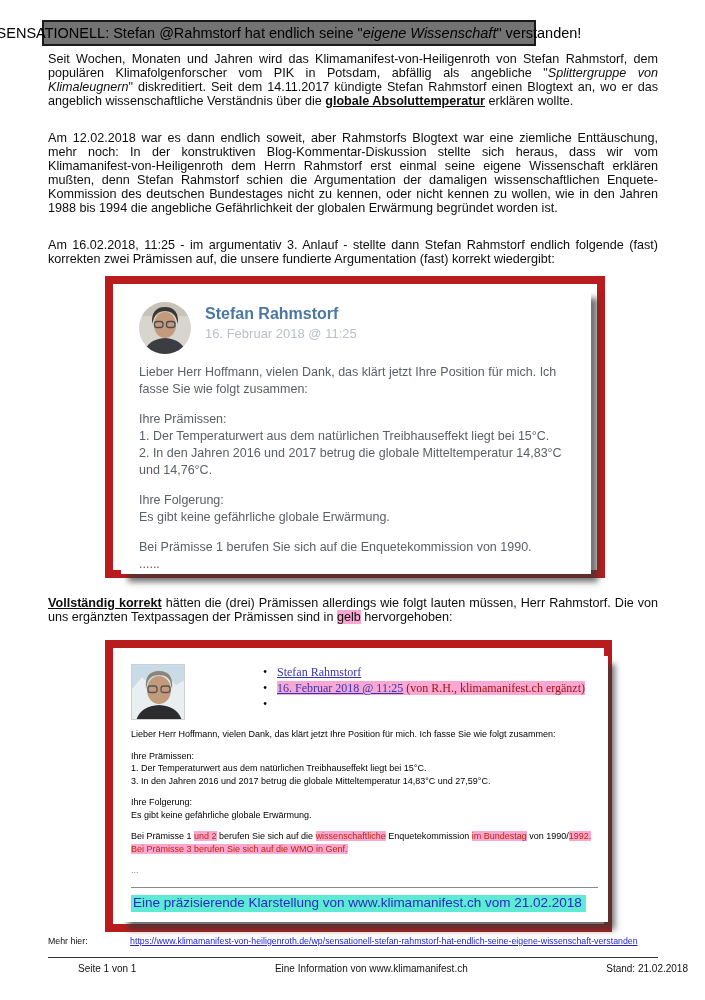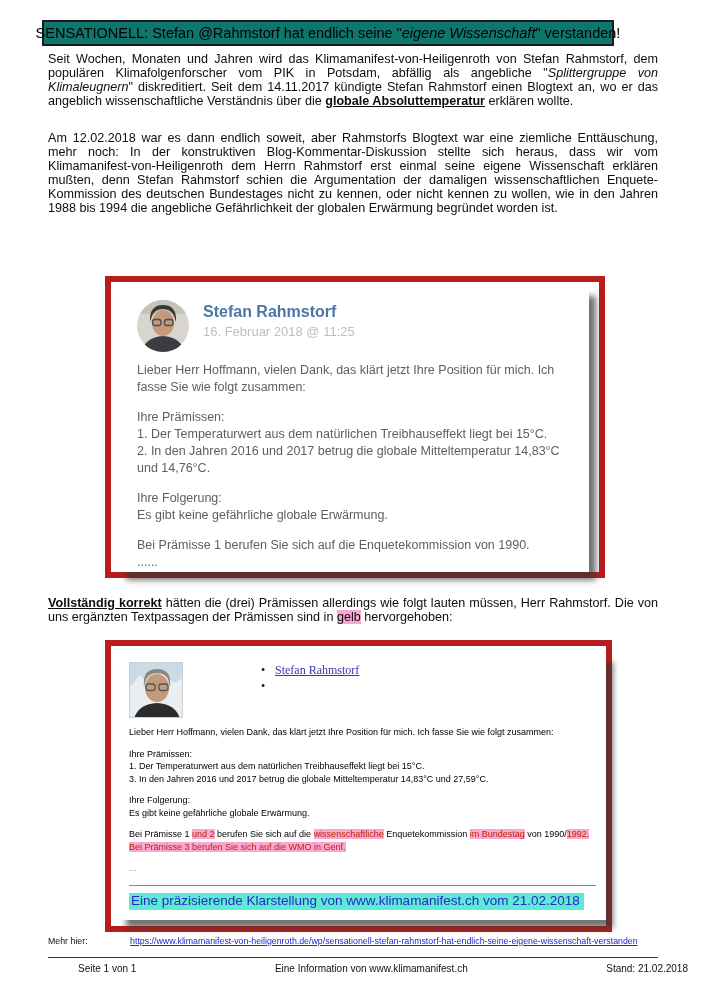--- a/index.html
+++ b/index.html
@@ -2,40 +2,40 @@
 <html lang="de"><head>
 <meta charset="utf-8">
 <style>
   * { margin:0; padding:0; box-sizing:border-box; }
   html,body { background:#ffffff; }
   body { font-family:"Liberation Sans", sans-serif; color:#111; }
   .page { position:relative; width:705px; height:1000px; background:#ffffff; overflow:hidden; }
 
   
   .banner {
-    position:absolute; left:42px; top:20px; width:572px; height:26px;
-    background:#0f766e; border:2px solid #1a1a1a;
+    position:absolute; left:42px; top:20px; width:494px; height:26px;
+    background:#737373; border:2px solid #1a1a1a;
     display:flex; align-items:center; justify-content:center;
     font-size:14.5px; color:#000; white-space:nowrap;
   }
   .banner i { font-style:italic; }
 
   
   .para {
     position:absolute; left:48px; width:610px;
     font-size:12.6px; line-height:14px; text-align:justify; color:#0d0d0d;
   }
   .bold-underline { font-weight:bold; text-decoration:underline; }
   .hl { background:#f9a8d4; }
   .it { font-style:italic; }
 
   
   .shotframe {
     position:absolute; left:105px; background:#ffffff;
-    border:6px solid #b91c1c;
+    border:8px solid #b91c1c;
   }
   .shotcard {
     position:absolute; background:#ffffff;
     box-shadow:7px 8px 6px rgba(55,55,55,0.7);
   }
 
   
   .c1-card { left:8px; top:6px; width:470px; height:284px; padding:12px 18px; }
   .c1-head { display:flex; align-items:flex-start; margin-bottom:10px; }
   .c1-avatar { width:52px; height:52px; border-radius:50%; overflow:hidden; flex:0 0 52px; }
@@ -73,20 +73,21 @@
 <div class="page">
 
   <div class="banner">
     <span><span>SENSATIONELL: Stefan @Rahmstorf hat endlich seine "</span><i>eigene Wissenschaft</i><span>" verstanden!</span></span>
   </div>
 
   <div class="para" style="top:52px;"><span>Seit Wochen, Monaten und Jahren wird das Klimamanifest-von-Heiligenroth von Stefan Rahmstorf, dem populären Klimafolgenforscher vom PIK in Potsdam, abfällig als angebliche "</span><span class="it">Splittergruppe von Klimaleugnern</span><span>" diskreditiert. Seit dem 14.11.2017 kündigte Stefan Rahmstorf einen Blogtext an, wo er das angeblich wissenschaftliche Verständnis über die </span><span class="bold-underline">globale Absoluttemperatur</span><span> erklären wollte.</span></div>
 
   <div class="para" style="top:131px;">Am 12.02.2018 war es dann endlich soweit, aber Rahmstorfs Blogtext war eine ziemliche Enttäuschung, mehr noch: In der konstruktiven Blog-Kommentar-Diskussion stellte sich heraus, dass wir vom Klimamanifest-von-Heiligenroth dem Herrn Rahmstorf erst einmal seine eigene Wissenschaft erklären mußten, denn Stefan Rahmstorf schien die Argumentation der damaligen wissenschaftlichen Enquete-Kommission des deutschen Bundestages nicht zu kennen, oder nicht kennen zu wollen, wie in den Jahren 1988 bis 1994 die angebliche Gefährlichkeit der globalen Erwärmung begründet worden ist.</div>
 
+  <div class="para" style="top:238px;">Am 16.02.2018, 11:25 - im argumentativ 3. Anlauf - stellte dann Stefan Rahmstorf endlich folgende (fast) korrekten zwei Prämissen auf, die unsere fundierte Argumentation (fast) korrekt wiedergibt:</div>
 
   <div class="shotframe" style="top:276px; width:500px; height:302px;">
     <div class="shotcard c1-card">
       <div class="c1-head">
         <div class="c1-avatar">
           <svg width="52" height="52" viewBox="0 0 52 52">
             <rect width="52" height="52" fill="#d8d5ce"></rect>
             <rect width="52" height="14" fill="#c7c3ba"></rect>
             <ellipse cx="26" cy="23" rx="11" ry="13" fill="#c49a7c"></ellipse>
             <path d="M13 22 Q12 5 26 5 Q40 5 39 22 L37 16 Q34 9 26 9 Q18 9 15 16 Z" fill="#3b3733"></path>
@@ -124,20 +125,21 @@
             <path d="M0 24 L10 12 L20 22 L32 8 L44 20 L54 14 L54 56 L0 56 Z" fill="#e9eef1"></path>
             <ellipse cx="27" cy="25" rx="12" ry="14" fill="#c49a7c"></ellipse>
             <path d="M14 24 Q12 6 27 6 Q42 6 40 24 L38 16 Q35 10 27 10 Q19 10 16 16 Z" fill="#8b857a"></path>
             <rect x="16" y="21" width="9" height="6.5" rx="2.5" fill="none" stroke="#555" stroke-width="1.3"></rect>
             <rect x="29" y="21" width="9" height="6.5" rx="2.5" fill="none" stroke="#555" stroke-width="1.3"></rect>
             <path d="M4 56 Q8 41 27 40 Q46 41 50 56 Z" fill="#2c2c2e"></path>
           </svg>
         </div>
         <div class="c2-bullets">
           <div class="bli"><span class="c2-link">Stefan Rahmstorf</span></div>
+          <div class="bli"><span class="hl"><span class="c2-link">16. Februar 2018 @ 11:25</span><span class="c2-annot"> (von R.H., klimamanifest.ch ergänzt)</span></span></div>
           <div class="bli">&nbsp;</div>
         </div>
       </div>
       <div class="c2-body">
         <div class="blk">Lieber Herr Hoffmann, vielen Dank, das klärt jetzt Ihre Position für mich. Ich fasse Sie wie folgt zusammen:</div>
         <div>Ihre Prämissen:</div>
         <div>1. Der Temperaturwert aus dem natürlichen Treibhauseffekt liegt bei 15°C.</div>
         <div class="blk">3. In den Jahren 2016 und 2017 betrug die globale Mitteltemperatur 14,83°C und 27,59°C.</div>
         <div>Ihre Folgerung:</div>
         <div class="blk">Es gibt keine gefährliche globale Erwärmung.</div>

